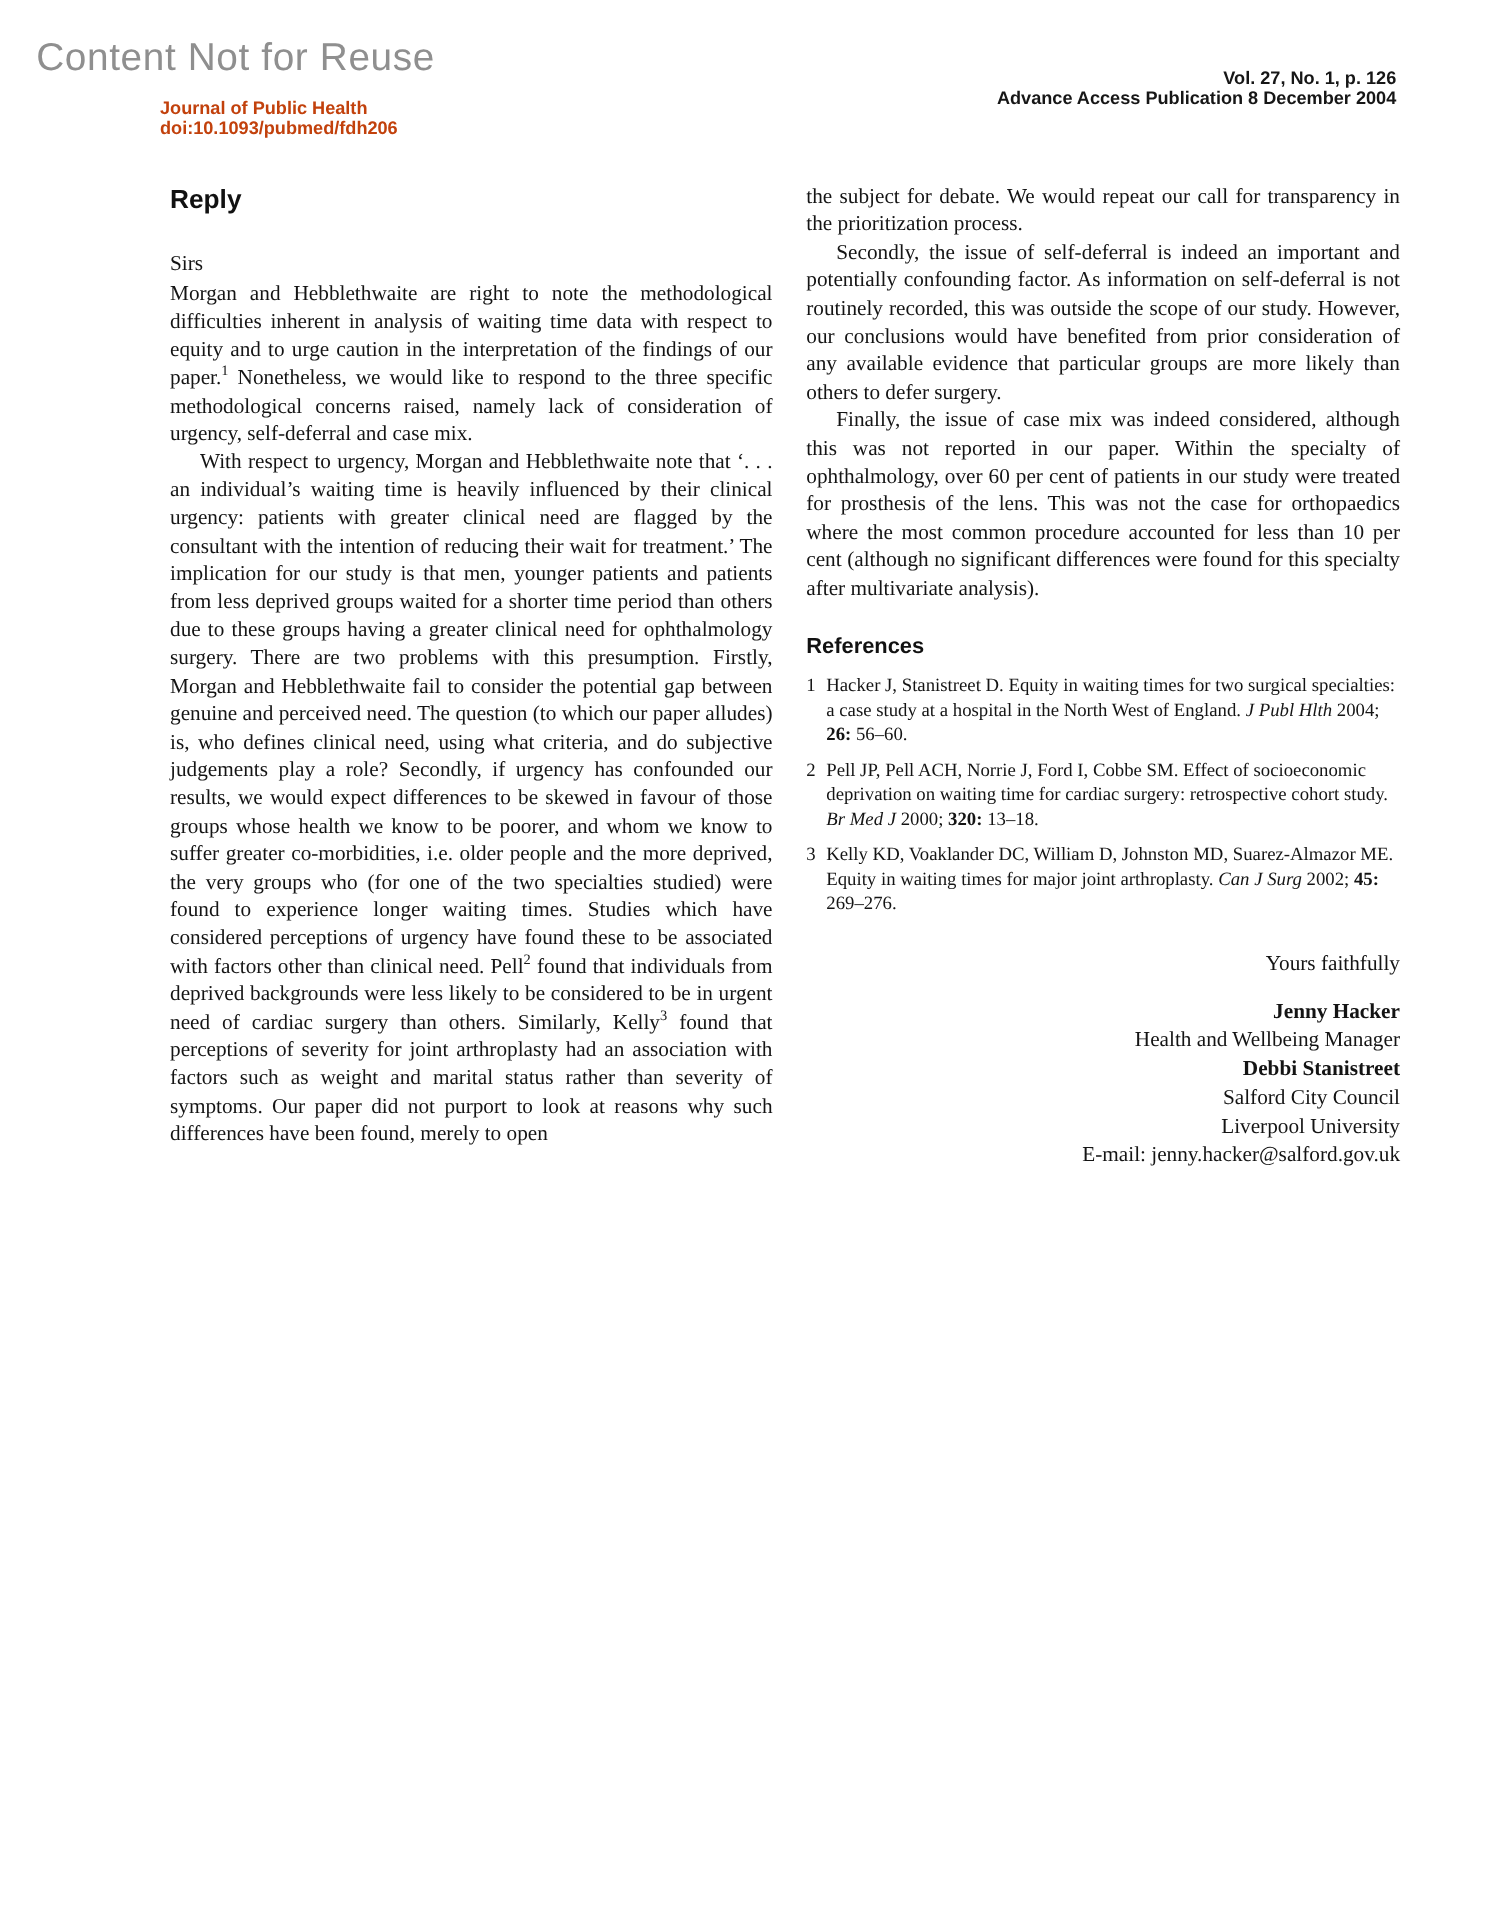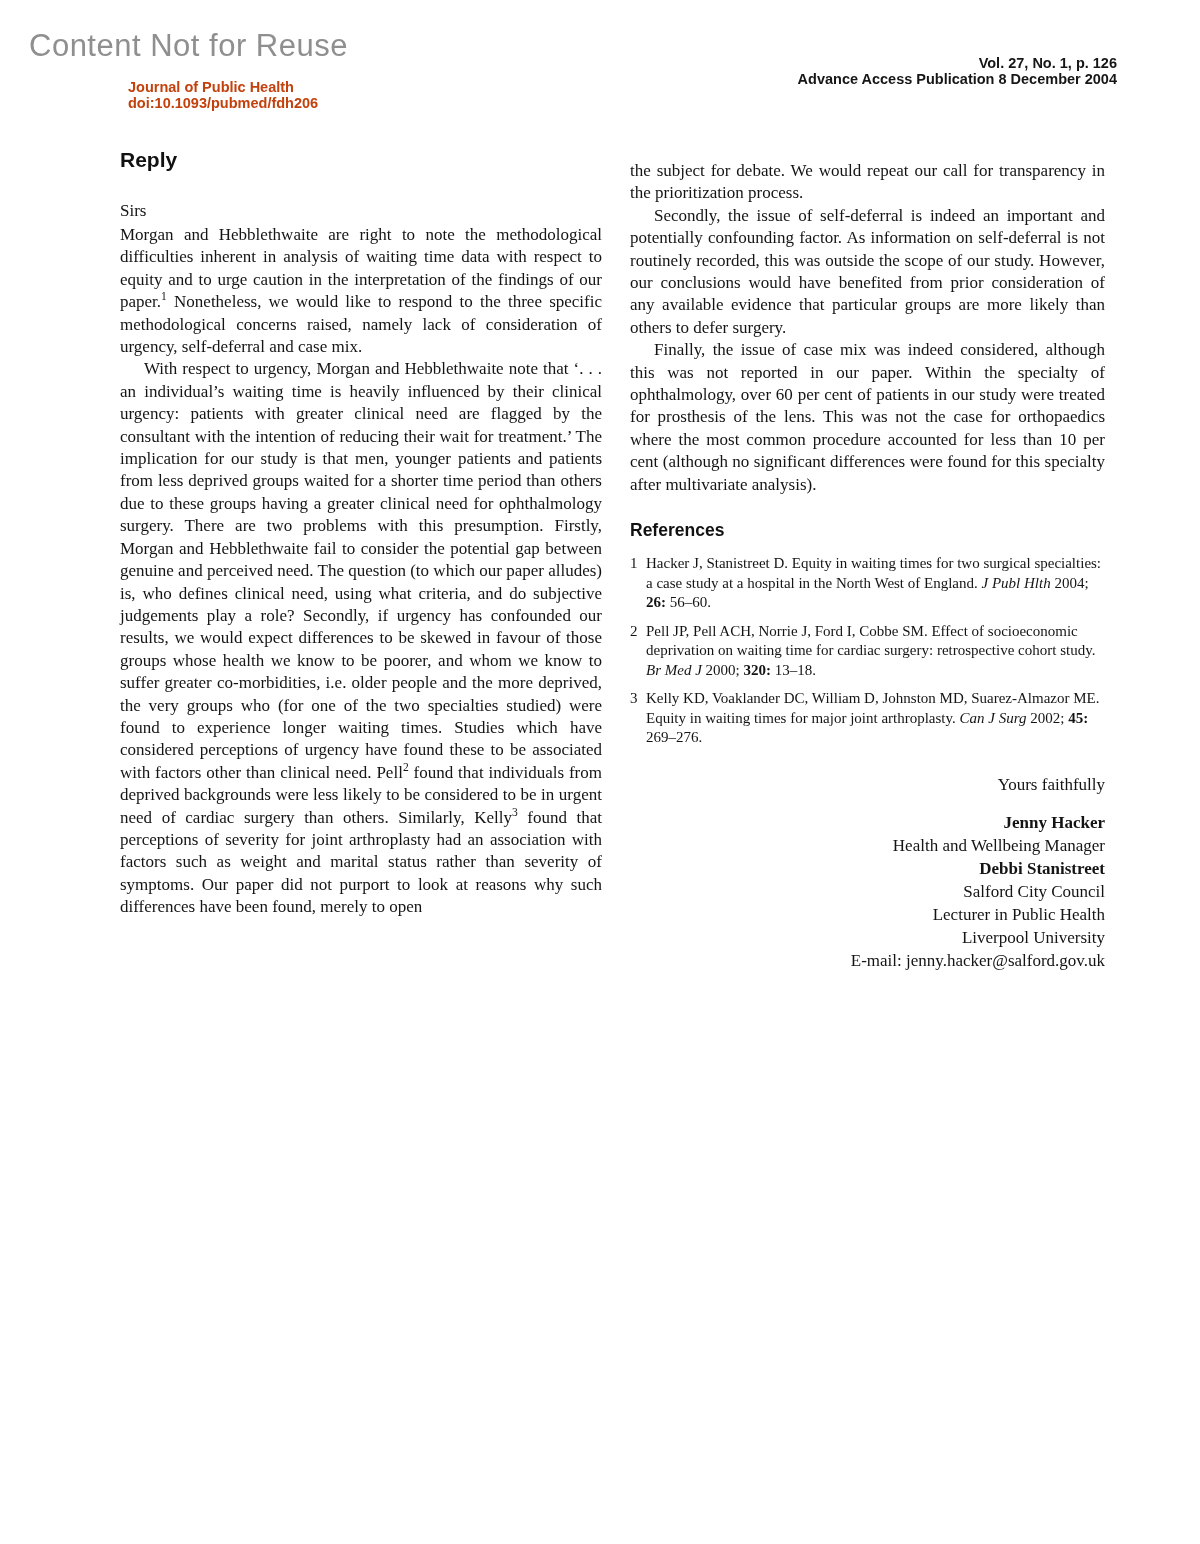--- a/index.html
+++ b/index.html
@@ -40,30 +40,29 @@
     top: 55px;
     text-align: right;
     font-family: "Liberation Sans", sans-serif;
     font-size: 14.5px;
     line-height: 16px;
     font-weight: bold;
     color: #161616;
   }
   .col-left {
     position: absolute;
-    left: 120px;
+    left: 136px;
     top: 148px;
     width: 482px;
   }
   .col-right {
     position: absolute;
-    left: 630px;
+    left: 645px;
     top: 146px;
     width: 475px;
-    margin-top: 14px;
   }
   .article-title {
     font-family: "Liberation Sans", sans-serif;
     font-size: 21px;
     font-weight: bold;
     color: #111;
     margin: 0 0 28px 0;
   }
   .salutation {
     font-size: 17px;
@@ -165,21 +164,20 @@
           <span class="ref-num">3</span>
           <span class="ref-text"><span>Kelly KD, Voaklander DC, William D, Johnston MD, Suarez-Almazor ME. Equity in waiting times for major joint arthroplasty. </span><span style="font-style: italic;">Can J Surg</span><span> 2002; </span><span style="font-weight: bold;">45:</span><span> 269–276.</span></span>
         </div>
       </div>
     <p class="closing">Yours faithfully</p>
     <div id="signature" class="signature">
         <div class="sig-line bold">Jenny Hacker</div>
         <div class="sig-line">Health and Wellbeing Manager</div>
         <div class="sig-line bold">Debbi Stanistreet</div>
         <div class="sig-line">Salford City Council</div>
-        <div class="sig-line">Lecturer in Public Health</div>
         <div class="sig-line">Liverpool University</div>
         <div class="sig-line">E-mail: jenny.hacker@salford.gov.uk</div>
       </div>
   </div>
 
   <div class="footer">© The Author 2005, Published by Oxford University Press on behalf of Faculty of Public Health. All rights reserved.</div>
 
 </div>
 
 </body></html>

